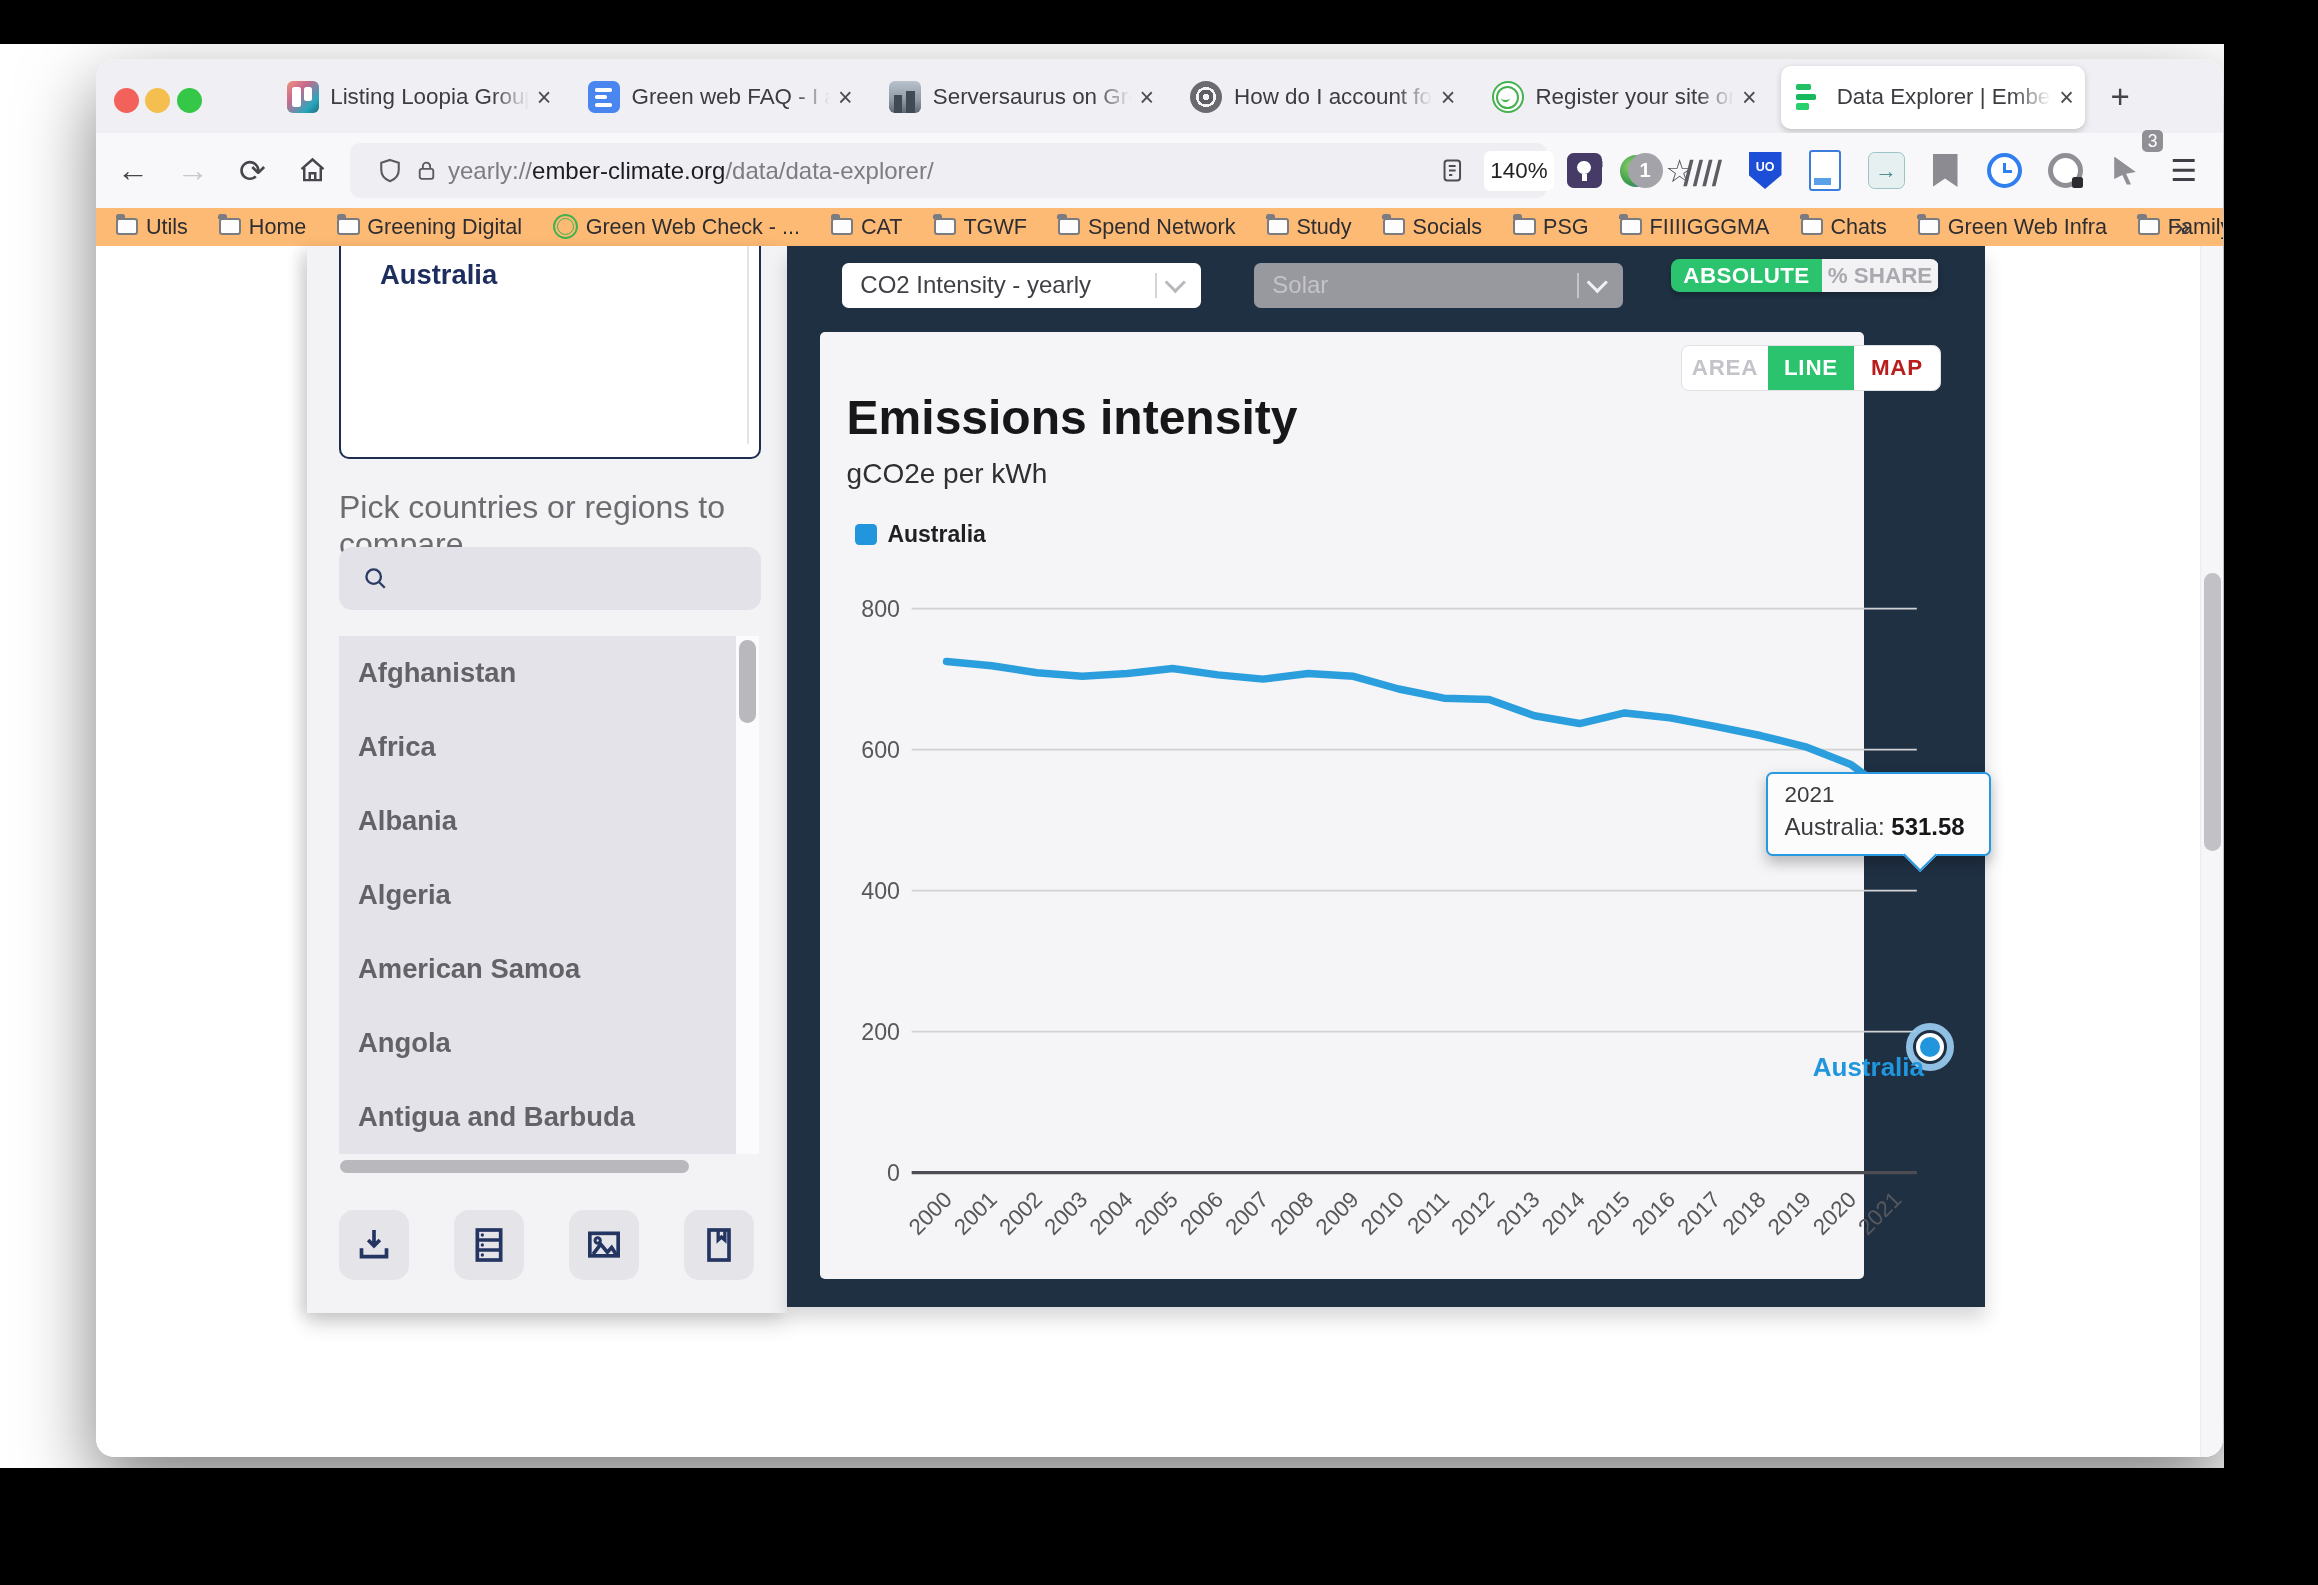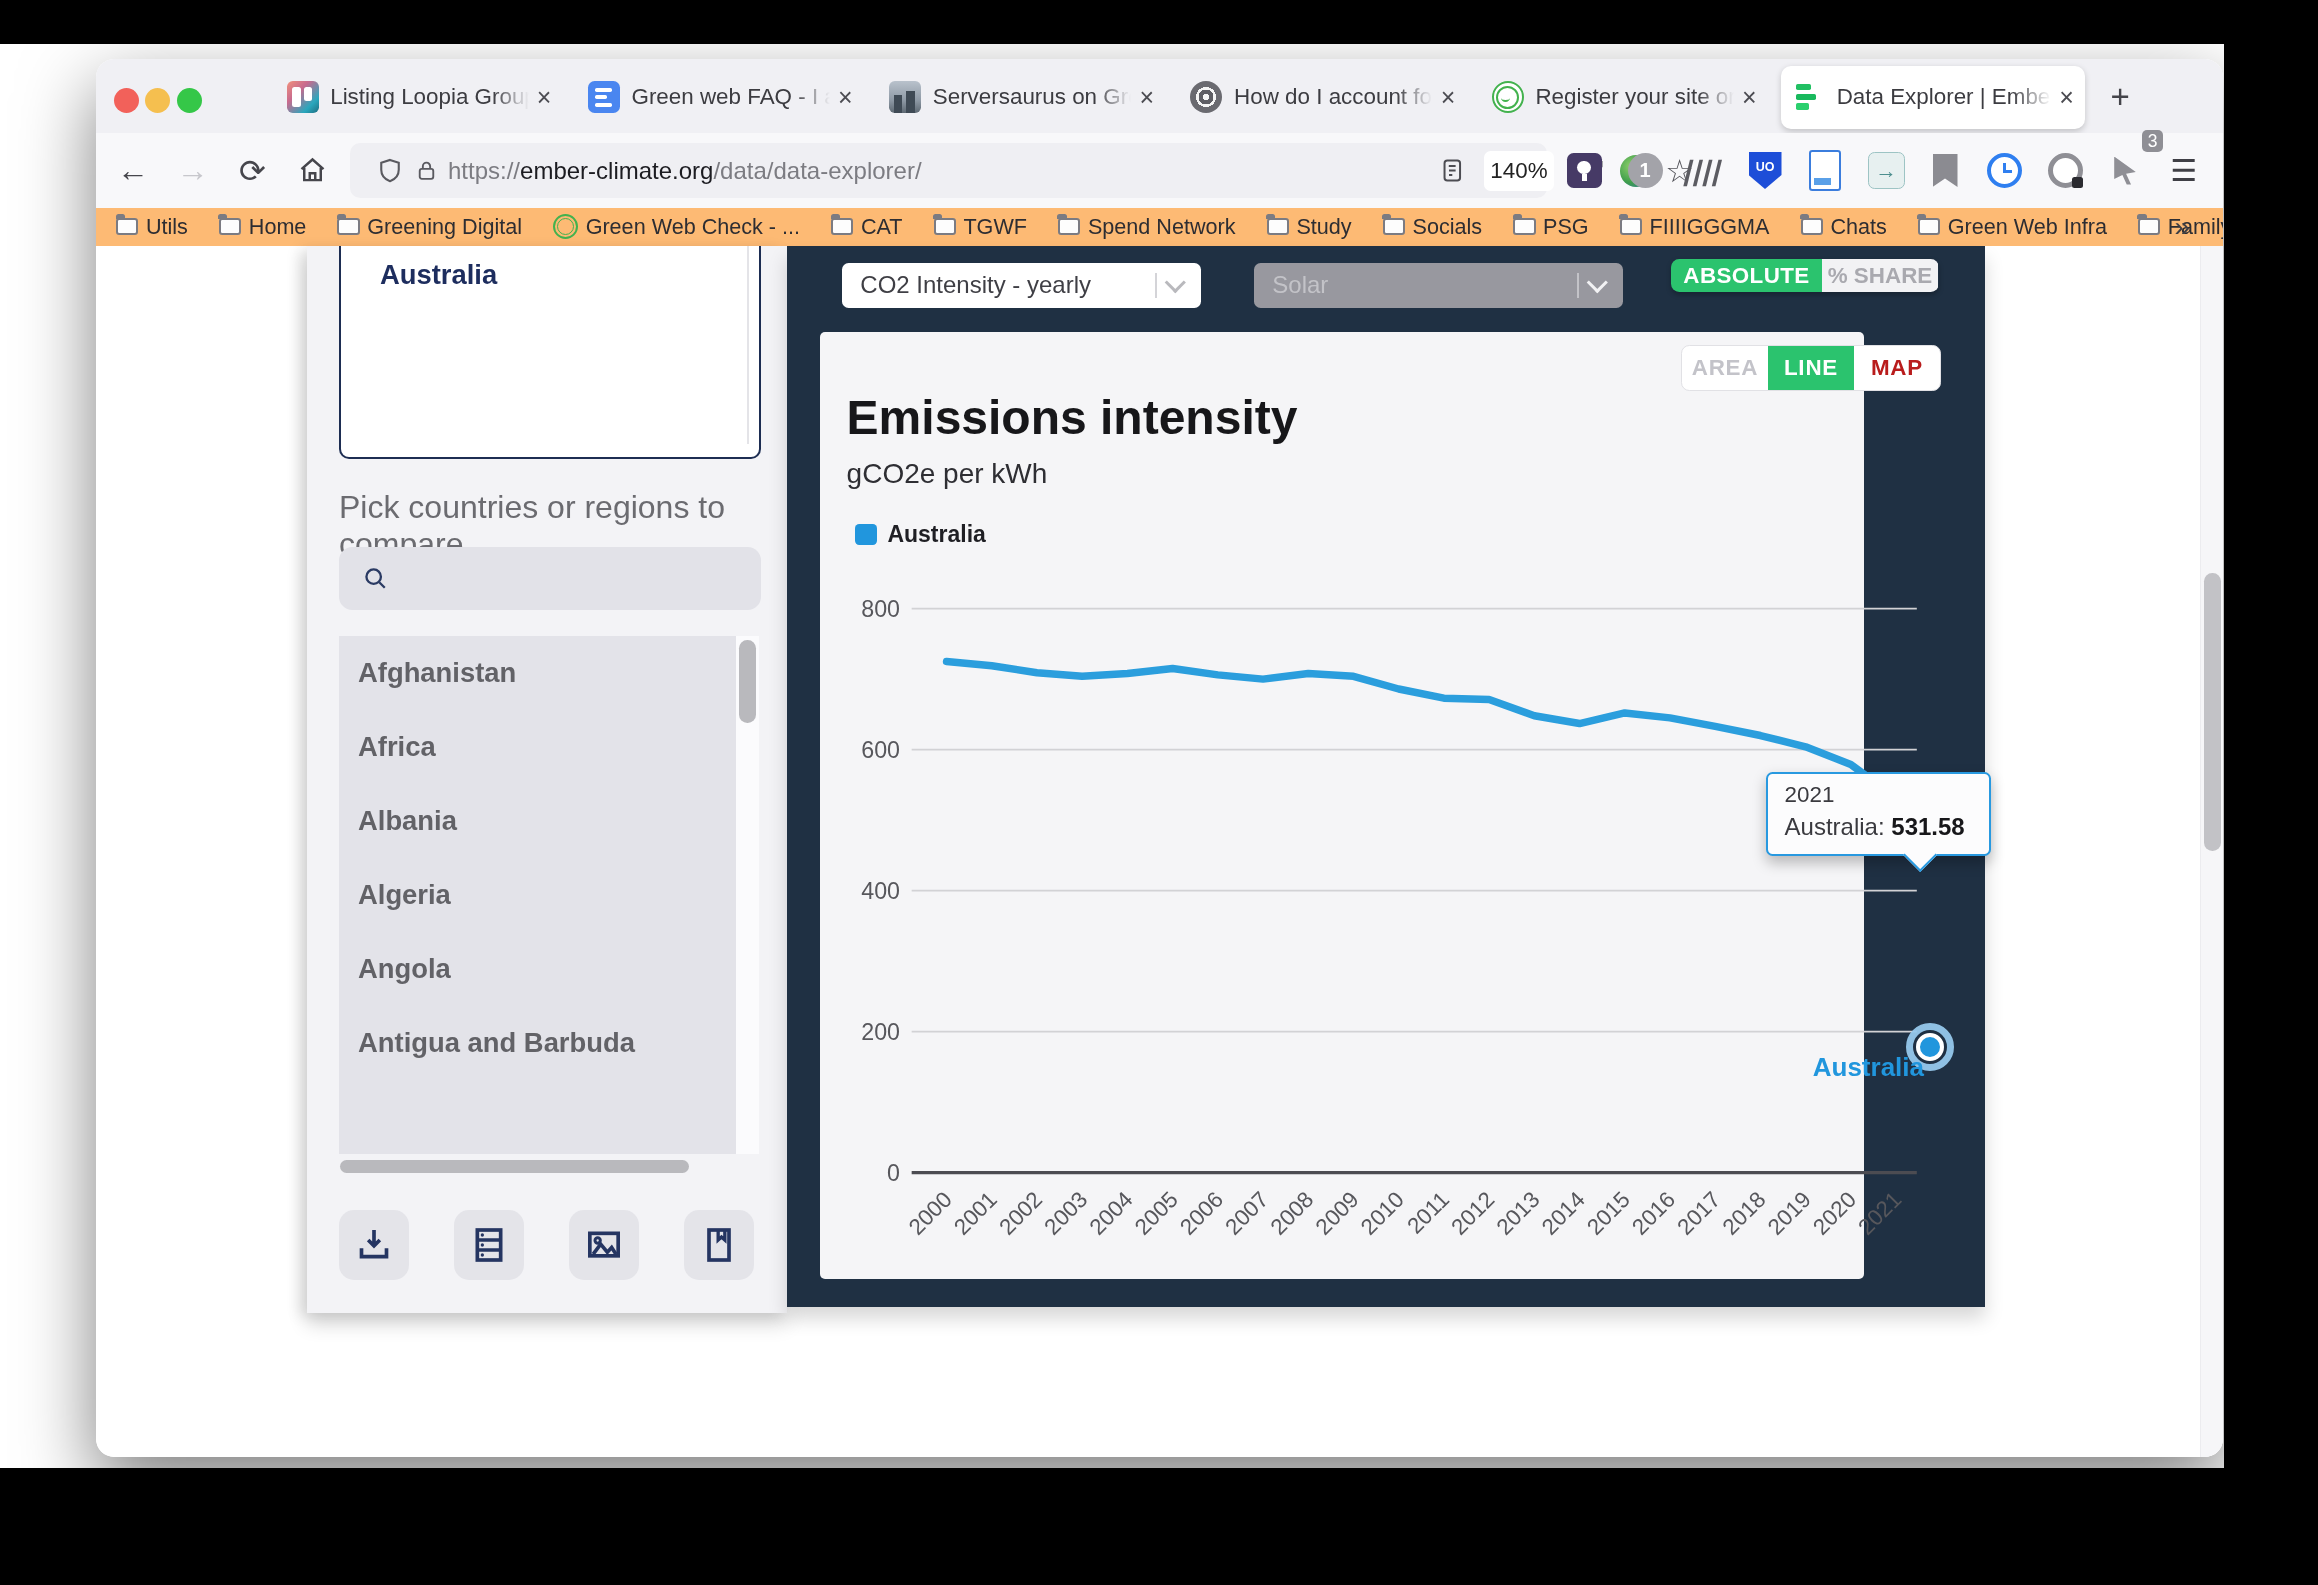--- a/index.html
+++ b/index.html
@@ -238,21 +238,21 @@
             <path d="M12 2.5 19.5 5v6c0 5.2-3.6 8.4-7.5 9.7C8.1 19.4 4.5 16.2 4.5 11V5z" fill="none" stroke="#5a5a60" stroke-width="1.8"></path>
           </svg>
       </div>
       <div class="icn" style="left:61px;width:30px;">
         <svg width="25" height="30" viewBox="0 0 24 24">
             <rect x="5.5" y="10" width="13" height="9.5" rx="2" fill="none" stroke="#5a5a60" stroke-width="1.8"></rect>
             <path d="M8.5 10V7.5a3.5 3.5 0 0 1 7 0V10" fill="none" stroke="#5a5a60" stroke-width="1.8"></path>
           </svg>
       </div>
       <div class="urltext">
-          <span class="urldim">https://</span>
+          <span class="urldim">yearly://</span>
           <span class="urldark">ember-climate.org</span>
           <span class="urldim">/data/data-explorer/</span>
         </div>
       <div class="icn" style="left:1084px;width:37px;">
         <svg width="26.6" height="33" viewBox="0 0 24 24">
             <rect x="5" y="3" width="14" height="18" rx="2.5" fill="none" stroke="#4c4c52" stroke-width="1.8"></rect>
             <path d="M9 8h6M9 12h6M9 16h3" stroke="#4c4c52" stroke-width="1.8"></path>
             <circle cx="9" cy="8" r="0.5" fill="#4c4c52"></circle>
           </svg>
       </div>
@@ -378,20 +378,21 @@
         <svg width="28" height="28" viewBox="0 0 24 24">
           <circle cx="10" cy="10" r="6.2" fill="none" stroke="#2a3a63" stroke-width="2"></circle>
           <path d="M14.8 14.8 19.5 19.5" stroke="#2a3a63" stroke-width="2"></path>
         </svg>
       </div>
       <div class="clist" id="country-list">
           <div class="crow">Afghanistan</div>
           <div class="crow">Africa</div>
           <div class="crow">Albania</div>
           <div class="crow">Algeria</div>
+          <div class="crow">American Samoa</div>
           <div class="crow">Angola</div>
           <div class="crow">Antigua and Barbuda</div>
         </div>
       <div class="vtrack"></div>
       <div class="vthumb"></div>
       <div class="hthumb"></div>
       <div class="iconbtn" style="left:32px;">
         <svg width="40" height="40" viewBox="0 0 24 24">
             <path d="M12 3v9M8.5 9 12 12.5 15.5 9" fill="none" stroke="#253562" stroke-width="2.2"></path>
             <path d="M4.5 14v5h15v-5" fill="none" stroke="#253562" stroke-width="2.2"></path>

